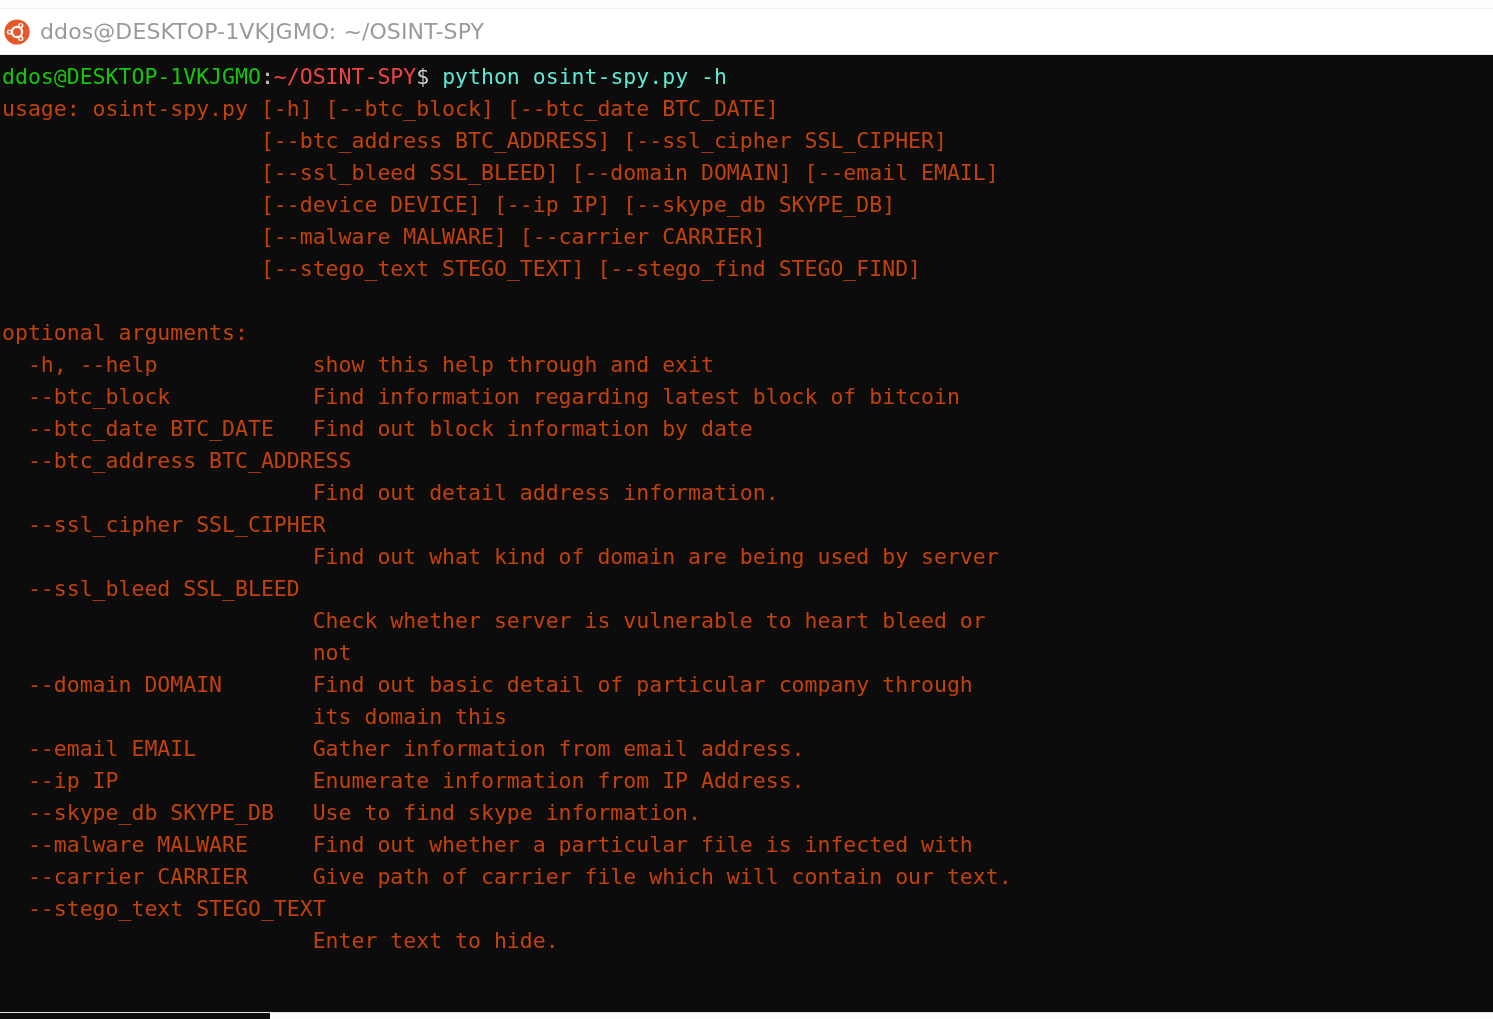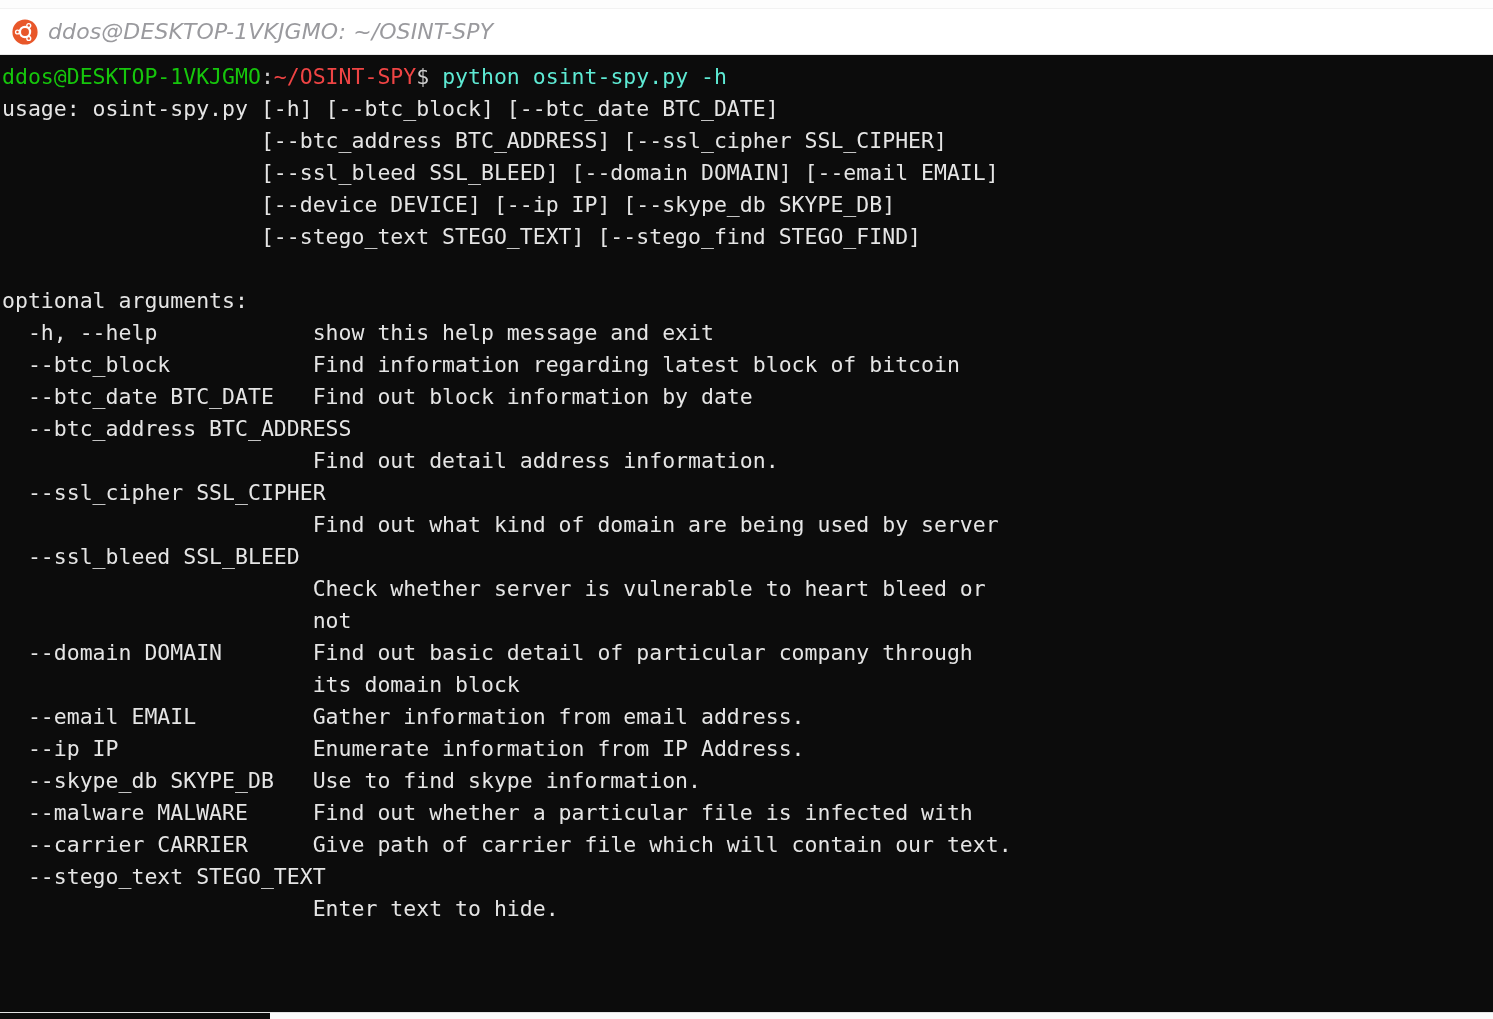--- a/index.html
+++ b/index.html
@@ -33,24 +33,23 @@
     flex: 0 0 auto;
   }
 
   
   .titlebar {
     flex: 0 0 auto;
     height: 46px;
     background: #ffffff;
     display: flex;
     align-items: center;
-    padding-left: 12px;
+    padding-left: 4px;
     box-sizing: border-box;
     border-bottom: 1px solid #e8e8e8;
-    font-style: italic;
   }
   .title-icon {
     width: 26px;
     height: 26px;
     flex: 0 0 auto;
     margin-right: 10px;
     display: block;
   }
   .title-text {
     font-family: "DejaVu Sans", sans-serif;
@@ -79,21 +78,21 @@
     color: #cccccc;
     letter-spacing: 0px;
   }
   .term-line.blank { color: transparent; }
 
   .c-user   { color: #16c60c; }
   .c-punct  { color: #cccccc; }
   .c-path   { color: #ef4444; }
   .c-prompt { color: #cccccc; }
   .c-cmd    { color: #5eead4; }
-  .c-out    { color: #e5e5e5; }
+  .c-out    { color: #c2410c; }
 
   
   .chrome-bottom {
     position: absolute;
     left: 0;
     bottom: 0;
     width: 1493px;
     height: 7px;
     background: #fbfbfb;
     border-top: 1px solid #e3e3e3;
@@ -130,38 +129,39 @@
   </div>
 
   <div class="terminal">
 
     <div class="term-line"><span class="c-user">ddos@DESKTOP-1VKJGMO</span><span class="c-punct">:</span><span class="c-path">~/OSINT-SPY</span><span class="c-prompt">$</span><span class="c-cmd"> python osint-spy.py -h</span></div>
 
     <div class="term-line c-out">usage: osint-spy.py [-h] [--btc_block] [--btc_date BTC_DATE]</div>
     <div class="term-line c-out">                    [--btc_address BTC_ADDRESS] [--ssl_cipher SSL_CIPHER]</div>
     <div class="term-line c-out">                    [--ssl_bleed SSL_BLEED] [--domain DOMAIN] [--email EMAIL]</div>
     <div class="term-line c-out">                    [--device DEVICE] [--ip IP] [--skype_db SKYPE_DB]</div>
+    <div class="term-line c-out">                    [--malware MALWARE] [--carrier CARRIER]</div>
     <div class="term-line c-out">                    [--stego_text STEGO_TEXT] [--stego_find STEGO_FIND]</div>
 
     <div class="term-line blank"></div>
 
     <div class="term-line c-out">optional arguments:</div>
 
-    <div class="term-line c-out">  -h, --help            show this help message and exit</div>
+    <div class="term-line c-out">  -h, --help            show this help through and exit</div>
     <div class="term-line c-out">  --btc_block           Find information regarding latest block of bitcoin</div>
     <div class="term-line c-out">  --btc_date BTC_DATE   Find out block information by date</div>
     <div class="term-line c-out">  --btc_address BTC_ADDRESS</div>
     <div class="term-line c-out">                        Find out detail address information.</div>
     <div class="term-line c-out">  --ssl_cipher SSL_CIPHER</div>
     <div class="term-line c-out">                        Find out what kind of domain are being used by server</div>
     <div class="term-line c-out">  --ssl_bleed SSL_BLEED</div>
     <div class="term-line c-out">                        Check whether server is vulnerable to heart bleed or</div>
     <div class="term-line c-out">                        not</div>
     <div class="term-line c-out">  --domain DOMAIN       Find out basic detail of particular company through</div>
-    <div class="term-line c-out">                        its domain block</div>
+    <div class="term-line c-out">                        its domain this</div>
     <div class="term-line c-out">  --email EMAIL         Gather information from email address.</div>
     <div class="term-line c-out">  --ip IP               Enumerate information from IP Address.</div>
     <div class="term-line c-out">  --skype_db SKYPE_DB   Use to find skype information.</div>
     <div class="term-line c-out">  --malware MALWARE     Find out whether a particular file is infected with</div>
     <div class="term-line c-out">  --carrier CARRIER     Give path of carrier file which will contain our text.</div>
     <div class="term-line c-out">  --stego_text STEGO_TEXT</div>
     <div class="term-line c-out">                        Enter text to hide.</div>
 
     <div class="chrome-bottom">
       <div class="seg"></div>

